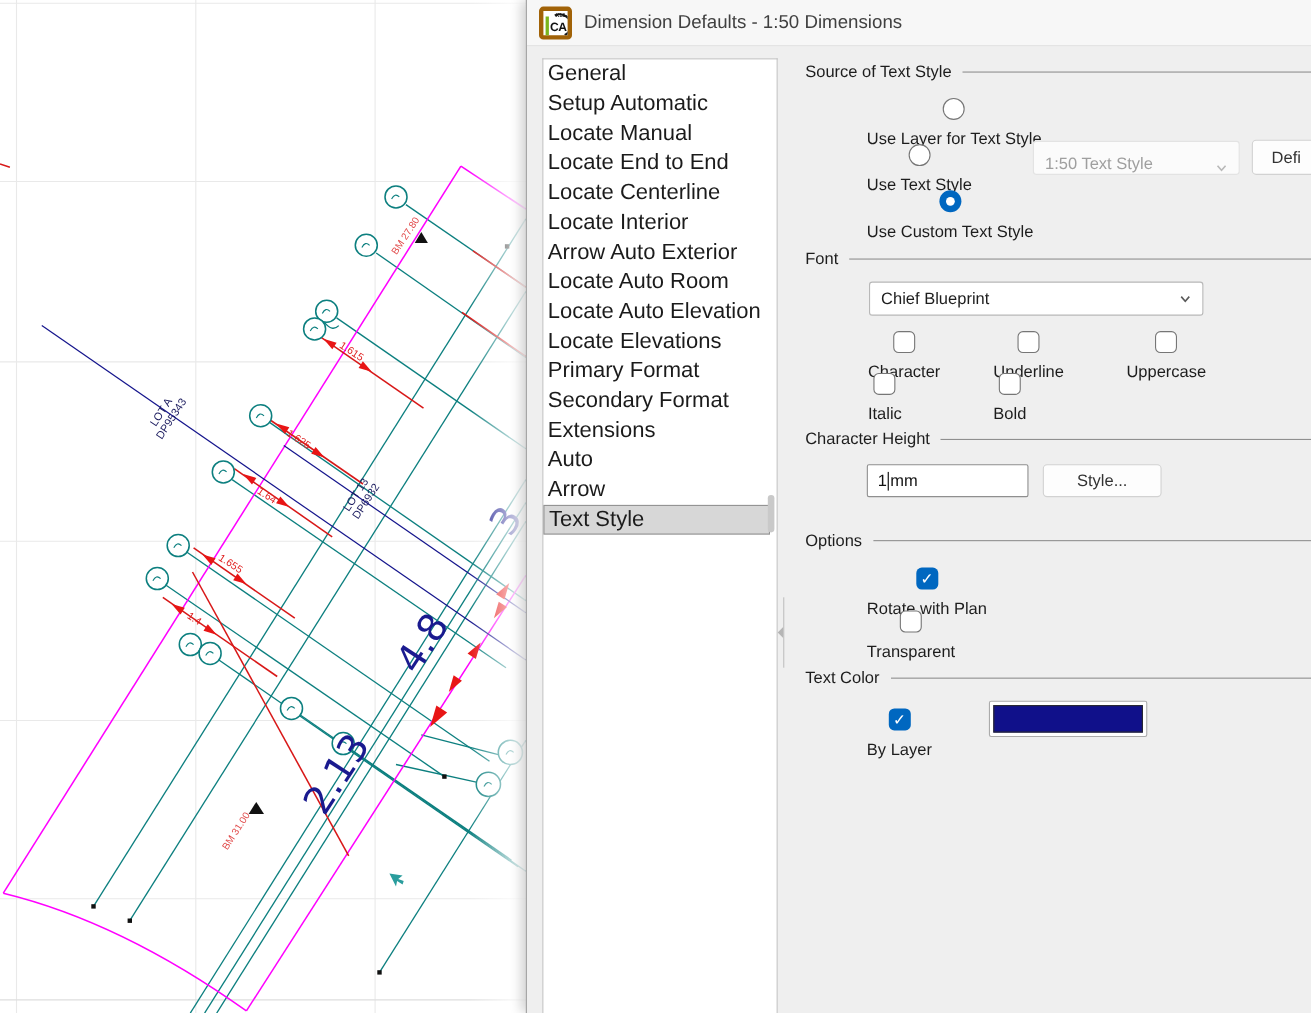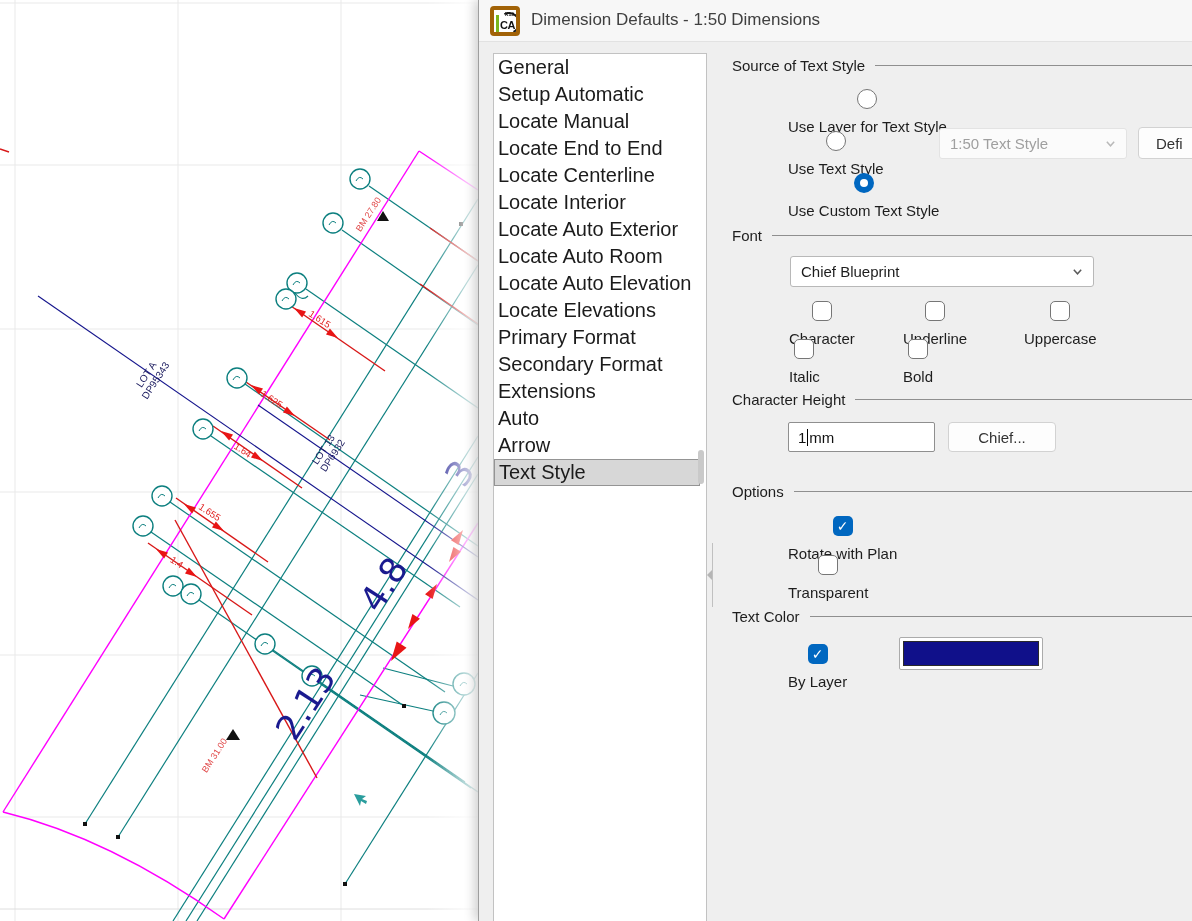--- a/index.html
+++ b/index.html
@@ -53,21 +53,21 @@
   .radio.on::after { content:""; position:absolute; left:6px; top:6px; width:8px; height:8px;
     border-radius:50%; background:#fff; }
   .cb { width:20px; height:20px; border-radius:5px; border:1px solid #767676; background:#fff; flex:none;
     display:flex; align-items:center; justify-content:center; }
   .cb.on { border:none; background:#0067c0; color:#fff; font-size:14px; }
   .cb.on::after { content:"\2713"; }
 
   .dropdown { position:absolute; height:31px; background:#fff; border:1px solid #b8b8b8; border-radius:3px;
     display:flex; align-items:center; padding:0 10px; font-size:15px; color:#1d1d1d; }
   .dropdown .dd-text { flex:1; white-space:nowrap; overflow:hidden; }
-  .dropdown.disabled { background:#fbfbfb; border-color:#e3e3e3; color:#9f9f9f; }
+  .dropdown.disabled { background:#fbfbfb; border-color:#e3e3e3; color:#9f9f9f;align-items:flex-end; }
   .chev { width:11px; height:11px; flex:none; }
   .chev polyline { fill:none; stroke:#5a5a5a; stroke-width:1.6; }
   .dropdown.disabled .chev polyline { stroke:#b9b9b9; }
 
   .btn { position:absolute; height:32px; background:#fdfdfd; border:1px solid #d2d2d2; border-radius:4px;
     font-size:15px; color:#333; display:flex; align-items:center; justify-content:center; }
   .btn.clipped { justify-content:flex-start; padding-left:17px; }
 
   .textinput { position:absolute; left:309px; top:422px; width:147px; height:30px; background:#fff;
     border:1px solid #8f8f8f; border-radius:2px; display:flex; align-items:center; padding-left:9px;
@@ -250,21 +250,21 @@
     <div class="title-text">Dimension Defaults - 1:50 Dimensions</div>
   </div>
 
   <div class="navlist">
     <div class="nav-item">General</div>
     <div class="nav-item">Setup Automatic</div>
     <div class="nav-item">Locate Manual</div>
     <div class="nav-item">Locate End to End</div>
     <div class="nav-item">Locate Centerline</div>
     <div class="nav-item">Locate Interior</div>
-    <div class="nav-item">Locate Auto Exterior</div>
+    <div class="nav-item">Arrow Auto Exterior</div>
     <div class="nav-item">Locate Auto Room</div>
     <div class="nav-item">Locate Auto Elevation</div>
     <div class="nav-item">Locate Elevations</div>
     <div class="nav-item">Primary Format</div>
     <div class="nav-item">Secondary Format</div>
     <div class="nav-item">Extensions</div>
     <div class="nav-item">Auto</div>
     <div class="nav-item">Arrow</div>
     <div class="nav-item selected">Text Style</div>
   </div>
@@ -330,21 +330,21 @@
 
   <div class="sec" style="top:389px">
     <span class="lbl">Character Height</span>
     <span class="rule"></span>
   </div>
   <div class="textinput">
     <span>1</span>
       <span class="caret"></span>
       <span>mm</span>
   </div>
-  <button class="btn" style="left:469px; top:422px; width:108px; height:30px">Chief...</button>
+  <button class="btn" style="left:469px; top:422px; width:108px; height:30px">Style...</button>
 
   <div class="sec" style="top:481px">
     <span class="lbl">Options</span>
     <span class="rule"></span>
   </div>
   <div class="cb-row" style="left:309px; top:516px">
     <span class="cb on"></span>
     <span class="ctl-label">Rotate with Plan</span>
   </div>
   <div class="cb-row" style="left:309px; top:555px">

